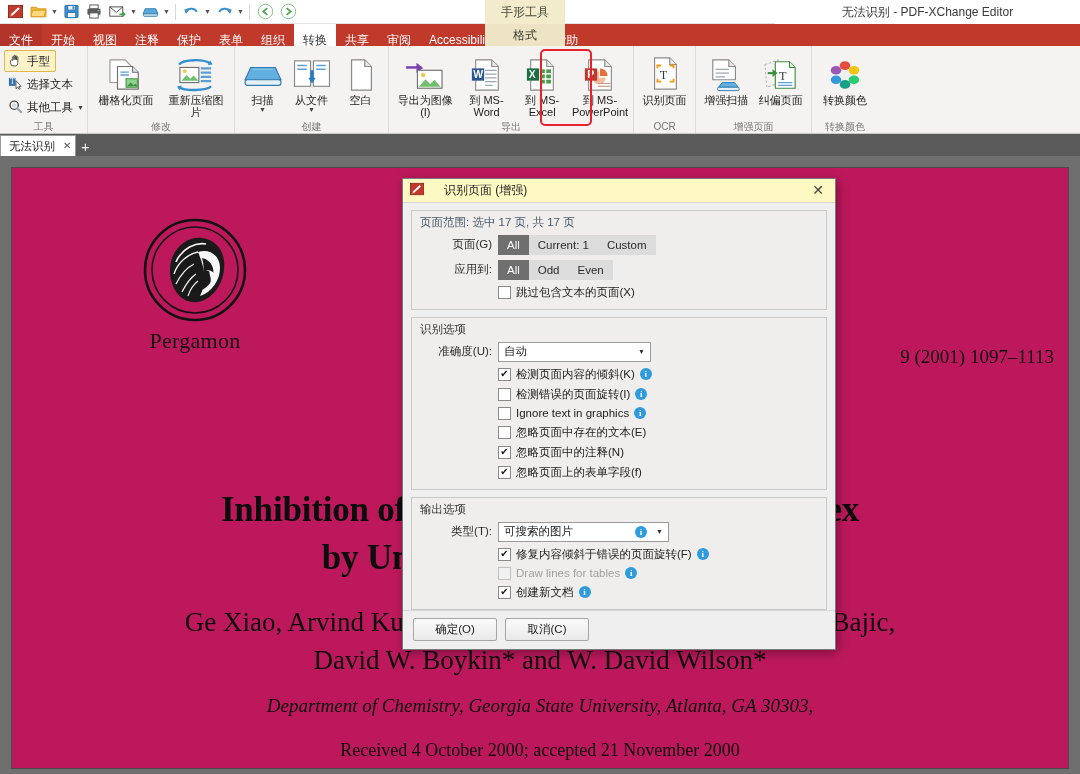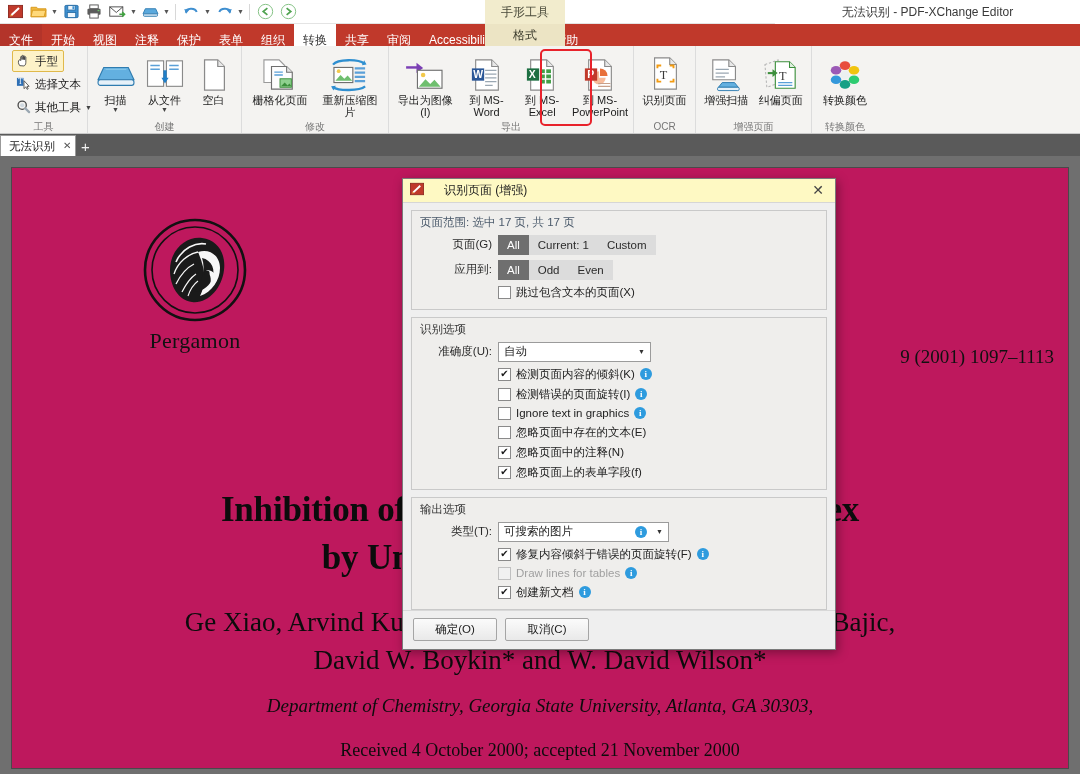--- a/index.html
+++ b/index.html
@@ -57,21 +57,21 @@
     display:flex; align-items:stretch;
   }
   .rgroup{ position:relative; display:flex; flex-direction:column;
            border-right:1px solid #dcdcdc; padding:2px 4px 0 4px; }
   .rgroup-items{ display:flex; flex:1; align-items:flex-start; gap:2px; }
   .rgroup-title{ text-align:center;font-size:10px;color:#767676;height:13px;line-height:13px;}
 
   
   .toolsmall{ display:flex;align-items:center;gap:4px;padding:2px 5px 2px 3px;
               cursor:pointer;border:1px solid transparent;border-radius:2px;
-              font-size:11.5px;color:#222;height:22px;white-space:nowrap;margin-left:8px;}
+              font-size:11.5px;color:#222;height:22px;white-space:nowrap;}
   .toolsmall.sel{ background:#fdf2c8;border:1px solid #e0b94a; }
 
   
   .bigbtn{ width:58px;display:flex;flex-direction:column;align-items:center;
            padding:2px 1px 0;cursor:pointer;border:1px solid transparent;border-radius:2px;}
   .bigbtn .ico{ height:38px;display:flex;align-items:flex-end;justify-content:center; }
   .bigbtn .lbl{ font-size:11px;color:#1d1d1d;text-align:center;line-height:12px;
                 margin-top:2px;white-space:normal;}
   .bigbtn .dd{ font-size:7px;color:#444;line-height:7px;height:8px; }
   .bigbtn.w70{ width:70px; }
@@ -328,62 +328,20 @@
               <path d="M9.8 9.8 L14 14" stroke="#9aa7b2" stroke-width="2.4" stroke-linecap="round"></path>
             </svg>
         </span>
         <span>其他工具</span>
         <span class="dd" style="font-size:7px;color:#444">▼</span>
       </div>
     </div>
     <div class="rgroup-title">工具</div>
   </div>
 
-  <div class="rgroup" style="width:154px">
-    <div class="rgroup-items" style="justify-content:center;padding-top:3px">
-      <div class="bigbtn">
-        <span class="ico">
-          <svg width="40" height="34" viewBox="0 0 42 36">
-              <path d="M8 10 h26 l6 13 h-38 z" fill="#63b0e0" stroke="#2f7cb0" stroke-width="1.2"></path>
-              <rect x="2" y="23" width="38" height="6" rx="2.5" fill="#e6f1f9" stroke="#2f7cb0" stroke-width="1.2"></rect>
-              <path d="M10 12 h22" stroke="#8cc9ea" stroke-width="1"></path>
-            </svg>
-        </span>
-        <span class="lbl">扫描</span>
-        <span class="dd">▼</span>
-      </div>
-      <div class="bigbtn">
-        <span class="ico">
-          <svg width="40" height="34" viewBox="0 0 42 36">
-              <rect x="2.5" y="3" width="17" height="27" fill="#fff" stroke="#8a8a8a" stroke-width="1.2"></rect>
-              <rect x="22.5" y="3" width="17" height="27" fill="#fff" stroke="#8a8a8a" stroke-width="1.2"></rect>
-              <g stroke="#5aa0d8" stroke-width="1.6">
-                <path d="M5.5 8h10M5.5 12h10M25.5 8h10M25.5 12h10"></path>
-              </g>
-              <path d="M21 13 v10" stroke="#1f7fc9" stroke-width="3.4"></path>
-              <path d="M17.2 21 L21 27 L24.8 21 Z" fill="#1f7fc9"></path>
-            </svg>
-        </span>
-        <span class="lbl">从文件</span>
-        <span class="dd">▼</span>
-      </div>
-      <div class="bigbtn">
-        <span class="ico">
-          <svg width="40" height="34" viewBox="0 0 42 36">
-              <path d="M11 2 h14 l7 7 v25 h-21 z" fill="#fff" stroke="#8a8a8a" stroke-width="1.3"></path>
-              <path d="M25 2 v7 h7" fill="#e8e8e8" stroke="#8a8a8a" stroke-width="1.3"></path>
-            </svg>
-        </span>
-        <span class="lbl">空白</span>
-        <span class="dd" style="visibility:hidden">▼</span>
-      </div>
-    </div>
-    <div class="rgroup-title">创建</div>
-  </div>
-
   <div class="rgroup" style="width:147px">
     <div class="rgroup-items" style="justify-content:center;padding-top:3px">
       <div class="bigbtn w70">
         <span class="ico">
           <svg width="40" height="34" viewBox="0 0 42 36">
               <path d="M4 2 h16 l6 6 v18 h-22 z" fill="#fff" stroke="#9a9a9a" stroke-width="1.2"></path>
               <path d="M12 9 h16 l6 6 v18 h-22 z" fill="#fdfdfd" stroke="#6f6f6f" stroke-width="1.2"></path>
               <path d="M28 9 v6 h6" fill="#e4e4e4" stroke="#6f6f6f" stroke-width="1.1"></path>
               <g stroke="#5aa0d8" stroke-width="1.4">
                 <path d="M15 15h9M15 18h9"></path>
@@ -406,20 +364,62 @@
                 <path d="M26 11 h11M26 15.5 h11M26 20 h11M26 24.5 h11"></path>
               </g>
               <path d="M3 31 C9 35, 31 35, 37 30" fill="none" stroke="#2f8fd0" stroke-width="2.4"></path>
               <path d="M3.5 34.5 L1 30 L6 29.4 Z" fill="#2f8fd0"></path>
             </svg>
         </span>
         <span class="lbl">重新压缩图片</span>
       </div>
     </div>
     <div class="rgroup-title">修改</div>
+  </div>
+
+  <div class="rgroup" style="width:154px">
+    <div class="rgroup-items" style="justify-content:center;padding-top:3px">
+      <div class="bigbtn">
+        <span class="ico">
+          <svg width="40" height="34" viewBox="0 0 42 36">
+              <path d="M8 10 h26 l6 13 h-38 z" fill="#63b0e0" stroke="#2f7cb0" stroke-width="1.2"></path>
+              <rect x="2" y="23" width="38" height="6" rx="2.5" fill="#e6f1f9" stroke="#2f7cb0" stroke-width="1.2"></rect>
+              <path d="M10 12 h22" stroke="#8cc9ea" stroke-width="1"></path>
+            </svg>
+        </span>
+        <span class="lbl">扫描</span>
+        <span class="dd">▼</span>
+      </div>
+      <div class="bigbtn">
+        <span class="ico">
+          <svg width="40" height="34" viewBox="0 0 42 36">
+              <rect x="2.5" y="3" width="17" height="27" fill="#fff" stroke="#8a8a8a" stroke-width="1.2"></rect>
+              <rect x="22.5" y="3" width="17" height="27" fill="#fff" stroke="#8a8a8a" stroke-width="1.2"></rect>
+              <g stroke="#5aa0d8" stroke-width="1.6">
+                <path d="M5.5 8h10M5.5 12h10M25.5 8h10M25.5 12h10"></path>
+              </g>
+              <path d="M21 13 v10" stroke="#1f7fc9" stroke-width="3.4"></path>
+              <path d="M17.2 21 L21 27 L24.8 21 Z" fill="#1f7fc9"></path>
+            </svg>
+        </span>
+        <span class="lbl">从文件</span>
+        <span class="dd">▼</span>
+      </div>
+      <div class="bigbtn">
+        <span class="ico">
+          <svg width="40" height="34" viewBox="0 0 42 36">
+              <path d="M11 2 h14 l7 7 v25 h-21 z" fill="#fff" stroke="#8a8a8a" stroke-width="1.3"></path>
+              <path d="M25 2 v7 h7" fill="#e8e8e8" stroke="#8a8a8a" stroke-width="1.3"></path>
+            </svg>
+        </span>
+        <span class="lbl">空白</span>
+        <span class="dd" style="visibility:hidden">▼</span>
+      </div>
+    </div>
+    <div class="rgroup-title">创建</div>
   </div>
 
   <div class="rgroup" style="width:245px">
     <div class="rgroup-items" style="justify-content:center;padding-top:3px">
       <div class="bigbtn w70">
         <span class="ico">
           <svg width="42" height="34" viewBox="0 0 44 36">
               <path d="M2 10 h14" stroke="#7b3fb5" stroke-width="2.6"></path>
               <path d="M13 5 L20 10.5 L13 16 Z" fill="#7b3fb5"></path>
               <rect x="14" y="13" width="26" height="19" fill="#fff" stroke="#6f6f6f" stroke-width="1.2"></rect>

